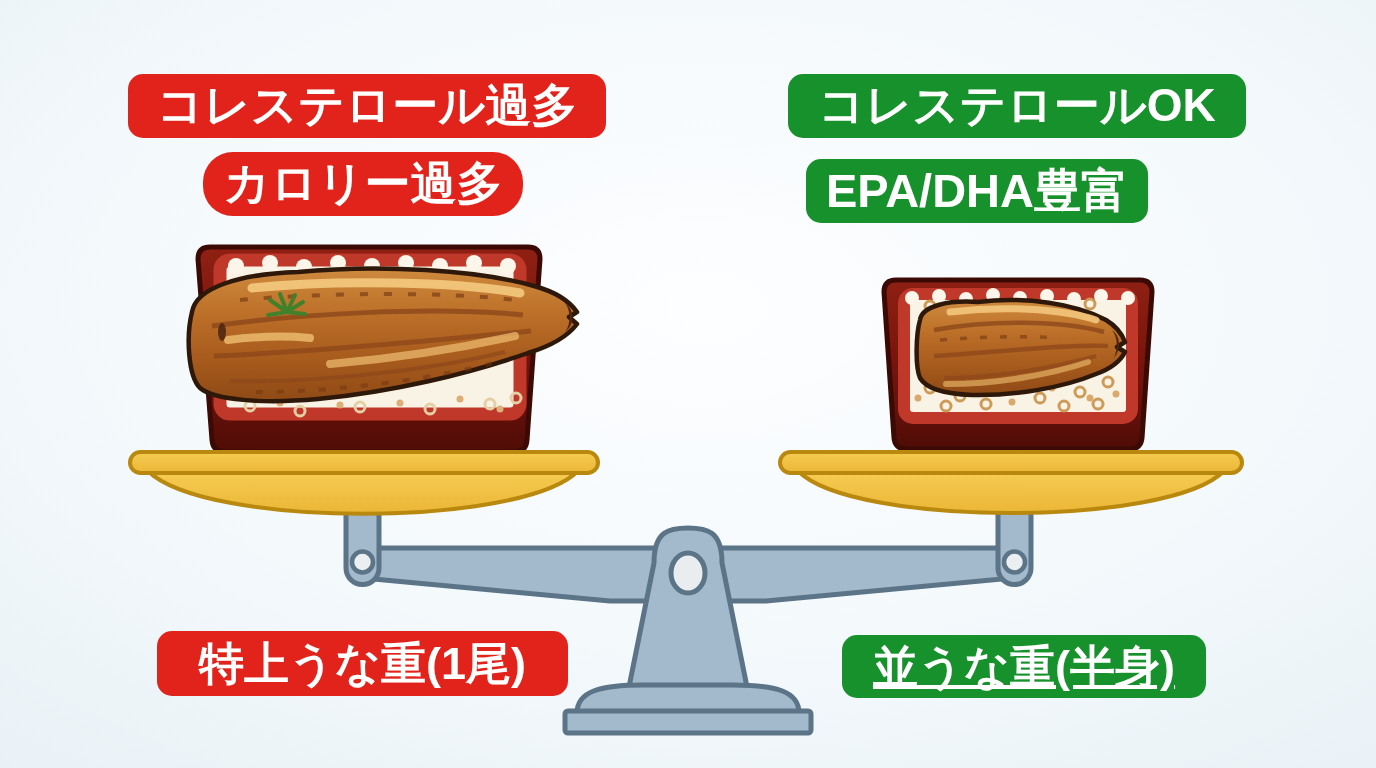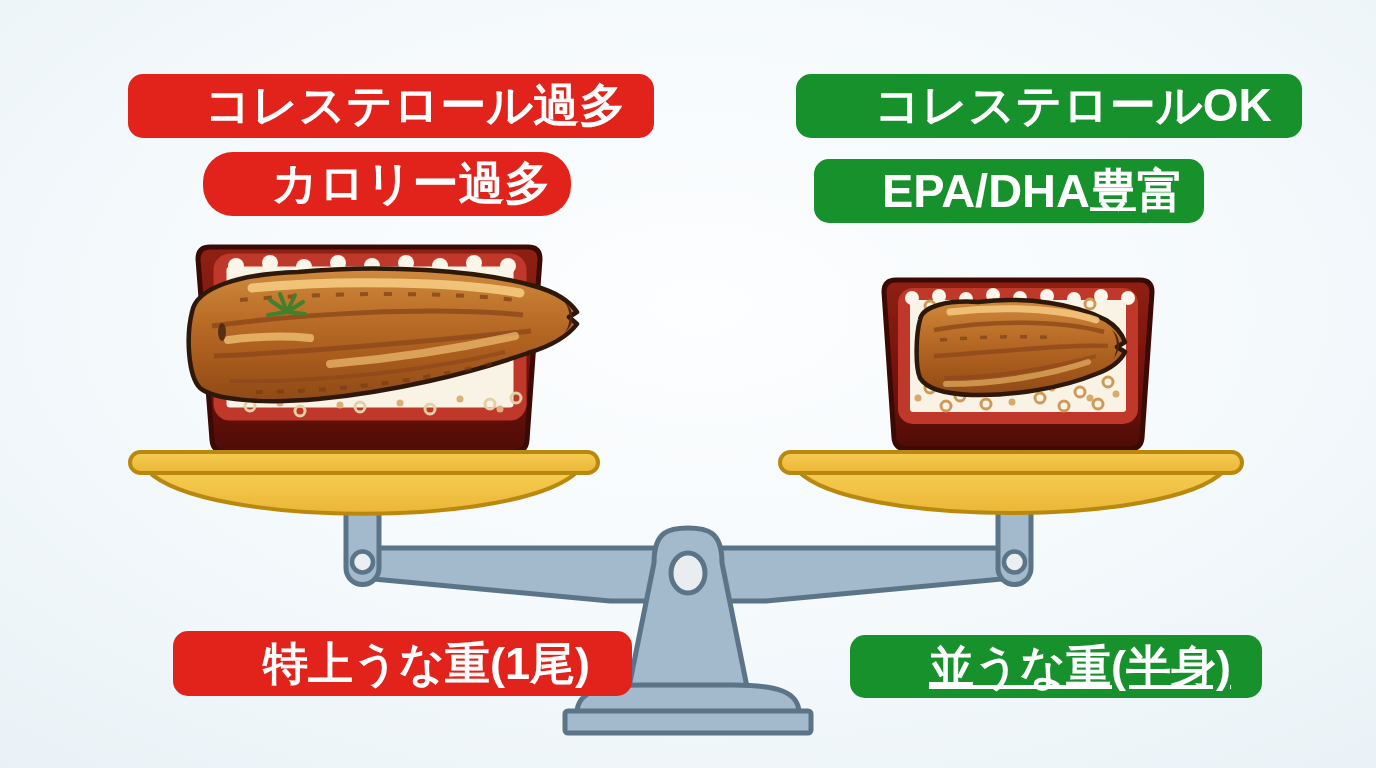--- a/index.html
+++ b/index.html
@@ -15,29 +15,28 @@
   }
   .scene-svg{position:absolute;inset:0;width:1376px;height:768px;}
   .badge{
     position:absolute;
     display:flex;align-items:center;justify-content:center;
     color:#FFFFFF;font-weight:800;
     border-radius:15px;
     white-space:nowrap;
     letter-spacing:0px;
     z-index:5;
-    padding-left:48px;
   }
   .neg{background:#E1231B;}
-  .pos{background:#16912B;margin-left:8px;}
+  .pos{background:#16912B;}
   #badge-chol-excess {left:128px;top:74px; width:478px;height:64px;font-size:46px;}
   #badge-cal-excess  {left:203px;top:152px;width:320px;height:64px;font-size:46px;border-radius:30px;}
   #badge-chol-ok     {left:788px;top:74px; width:458px;height:64px;font-size:46px;}
   #badge-epa-dha     {left:806px;top:159px;width:342px;height:64px;font-size:47px;}
-  #caption-left      {left:157px;top:631px;width:411px;height:65px;font-size:45px;margin-left:16px;}
+  #caption-left      {left:157px;top:631px;width:411px;height:65px;font-size:45px;}
   #caption-right     {left:842px;top:635px;width:364px;height:63px;font-size:45px;text-decoration:underline;}
 </style>
 </head>
 <body>
 
 <div class="stage">
 
   <div class="badge neg" id="badge-chol-excess">コレステロール過多</div>
   <div class="badge neg" id="badge-cal-excess">カロリー過多</div>
   <div class="badge pos" id="badge-chol-ok">コレステロールOK</div>

